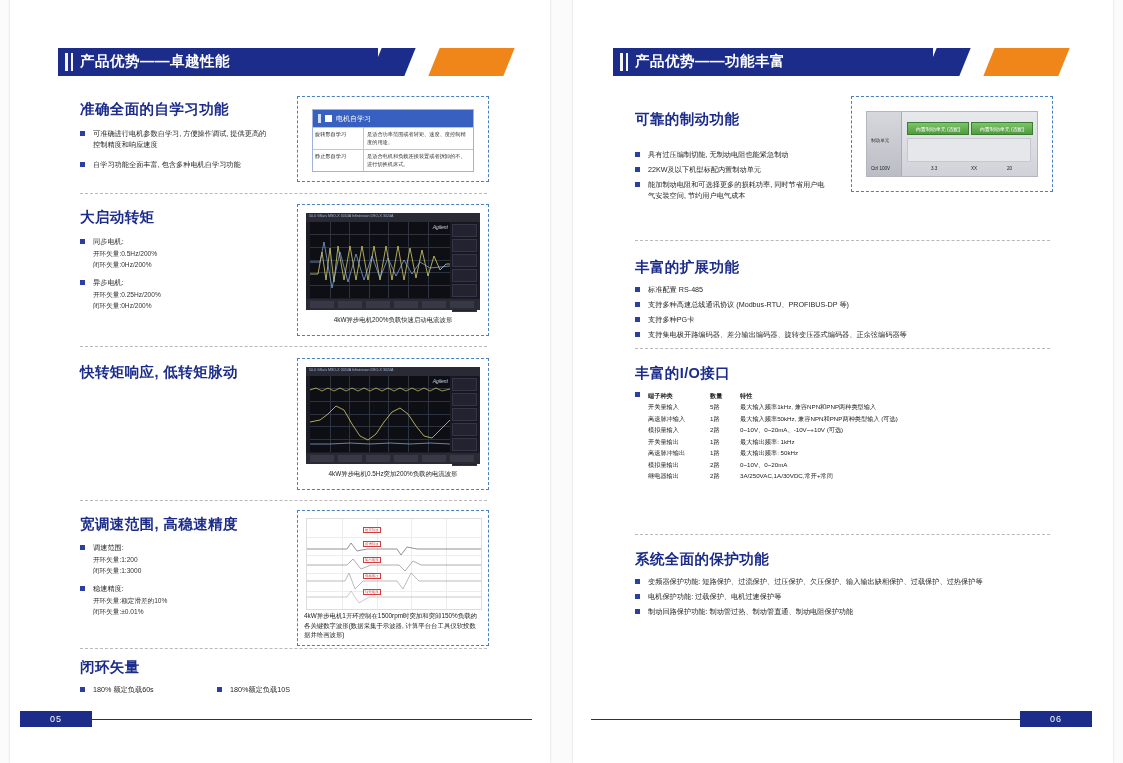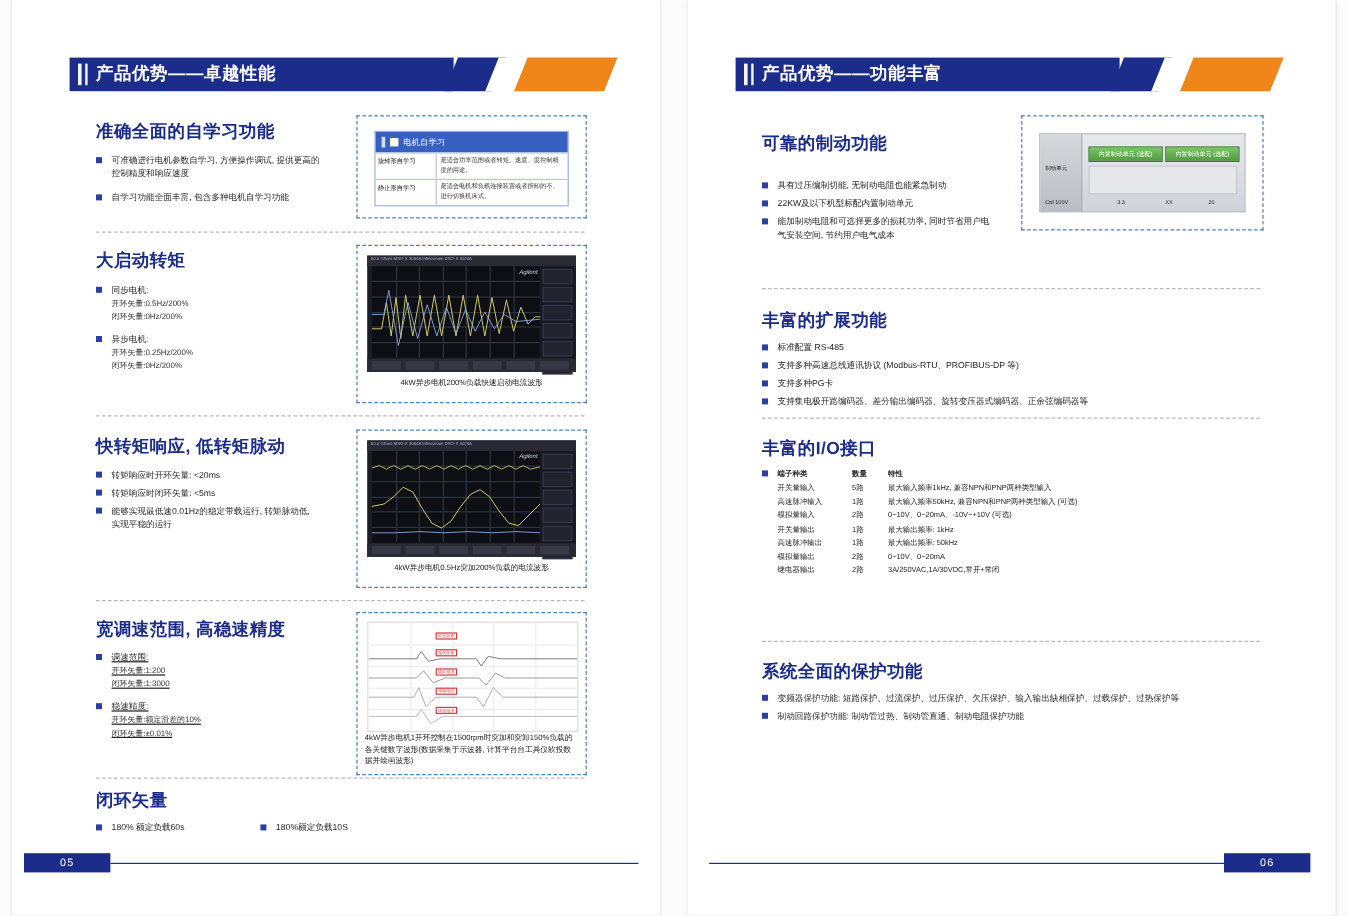--- a/index.html
+++ b/index.html
@@ -169,25 +169,20 @@
         <div class="seg" style="left:88px;width:24px;"></div>
         <div class="seg" style="left:116px;width:24px;"></div>
         <div class="seg" style="left:144px;width:24px;"></div>
       </div>
     </div>
     <div class="cap" style="left:6px;top:110px;width:178px;">4kW异步电机200%负载快速启动电流波形</div>
   </div>
   <div class="rule" style="left:70px;top:346px;width:407px;"></div>
 
   <h2 class="sec" style="left:70px;top:363px;">快转矩响应, 低转矩脉动</h2>
-  <div class="blk" style="left:70px;top:390px;width:185px;">
-    <div class="bul">转矩响应时开环矢量: &lt;20ms</div>
-    <div class="bul">转矩响应时闭环矢量: &lt;5ms</div>
-    <div class="bul">能够实现最低速0.01Hz的稳定带载运行, 转矩脉动低, 实现平稳的运行</div>
-  </div>
 
   <div class="frame" style="left:287px;top:358px;width:190px;height:130px;">
     <div class="scope" style="left:8px;top:8px;width:174px;height:97px;">
       <div class="topbar">50.0 GSa/s  MSO-X 3054A  Infiniivision  DSO-X 3024A</div>
       <div class="grid">
         <div class="v" style="left:14%"></div>
           <div class="v" style="left:28%"></div>
         <div class="v" style="left:42%"></div>
           <div class="v" style="left:56%"></div>
         <div class="v" style="left:70%"></div>
@@ -219,21 +214,21 @@
         <div class="seg" style="left:88px;width:24px;"></div>
         <div class="seg" style="left:116px;width:24px;"></div>
         <div class="seg" style="left:144px;width:24px;"></div>
       </div>
     </div>
     <div class="cap" style="left:6px;top:110px;width:178px;">4kW异步电机0.5Hz突加200%负载的电流波形</div>
   </div>
   <div class="rule" style="left:70px;top:500px;width:407px;"></div>
 
   <h2 class="sec" style="left:70px;top:515px;text-align:center;">宽调速范围, 高稳速精度</h2>
-  <div class="blk" style="left:70px;top:542px;width:180px;text-decoration:underline;">
+  <div class="blk" style="left:70px;top:542px;width:180px;">
     <div class="bul" style="margin-bottom:2px;">调速范围:</div>
     <div class="sub">开环矢量:1:200</div>
     <div class="sub" style="margin-bottom:7px;">闭环矢量:1:3000</div>
     <div class="bul" style="margin-bottom:2px;">稳速精度:</div>
     <div class="sub">开环矢量:额定滑差的10%</div>
     <div class="sub">闭环矢量:±0.01%</div>
   </div>
 
   <div class="frame" style="left:287px;top:510px;width:190px;height:134px;">
     <div class="chart" style="left:8px;top:7px;width:174px;height:90px;">
@@ -361,18 +356,19 @@
       <div class="a">继电器输出</div>
       <div class="b">2路</div>
       <div class="c">3A/250VAC,1A/30VDC,常开+常闭</div>
     </div>
   </div>
   <div class="rule" style="left:62px;top:534px;width:415px;"></div>
 
   <h2 class="sec" style="left:62px;top:550px;">系统全面的保护功能</h2>
   <div class="blk" style="left:62px;top:576px;width:400px;">
     <div class="bul">变频器保护功能: 短路保护、过流保护、过压保护、欠压保护、输入输出缺相保护、过载保护、过热保护等</div>
+    <div class="bul">电机保护功能: 过载保护、电机过速保护等</div>
     <div class="bul">制动回路保护功能: 制动管过热、制动管直通、制动电阻保护功能</div>
   </div>
 
   <div class="pline r"></div>
   <div class="pnum r">06</div>
 </div>
 
 </body></html>

